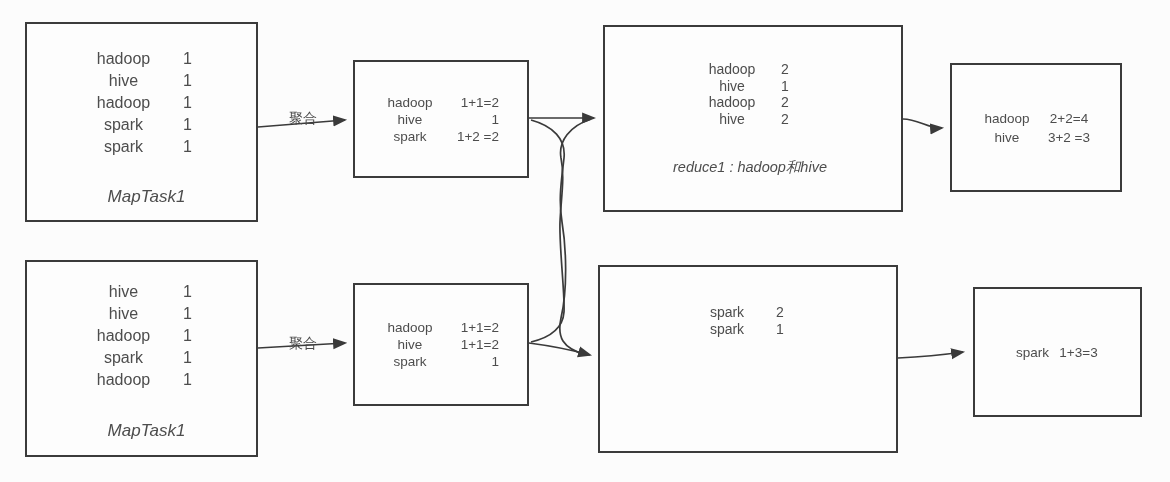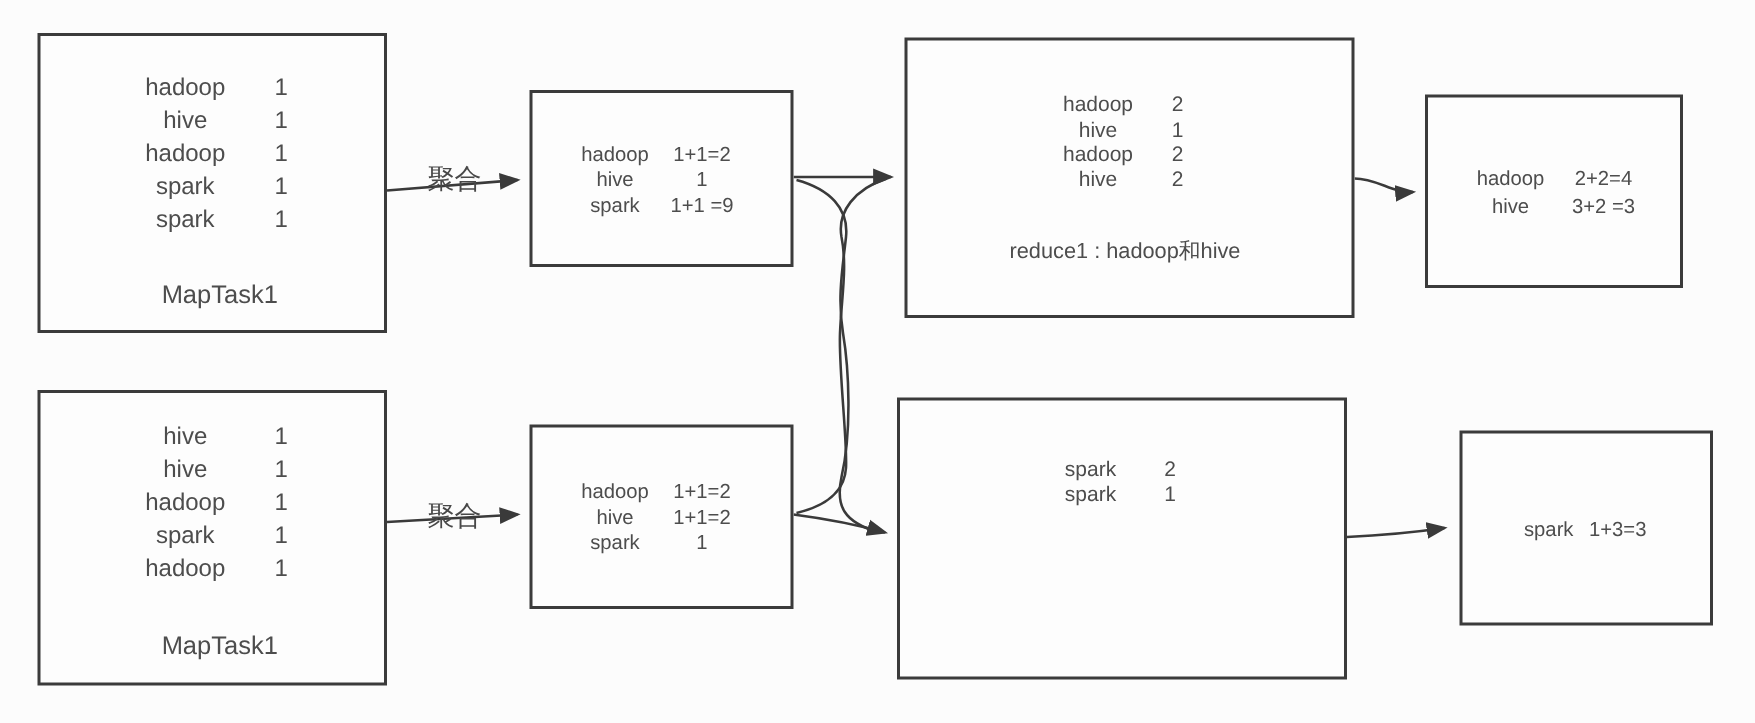--- a/index.html
+++ b/index.html
@@ -26,48 +26,48 @@
   .map .w{width:92px;}
   .map .v{width:36px;}
   .map .caption{font-size:17px;padding-left:16px;}
   .map-top .rows{margin-top:24px;}
   .map-bottom .rows{margin-top:19px;}
 
   
   .agg{display:flex;align-items:center;justify-content:center;}
   .agg .rows{font-size:13.5px;line-height:17px;}
   .agg .w{width:54px;}
-  .agg .v{width:62px;}
+  .agg .v{width:62px;text-align:right;}
 
   
   .reduce .rows{font-size:14px;line-height:16.5px;}
   .reduce .w{width:64px;}
   .reduce .v{width:42px;}
   .reduce .caption{font-size:14.5px;}
   .reduce-top .rows{margin-top:34px;}
   .reduce-bottom .rows{margin-top:37px;}
 
   
   .out{display:flex;align-items:center;justify-content:center;}
   .out .rows{font-size:13.5px;line-height:19px;}
   .out-top .w{width:66px;}
   .out-top .v{width:58px;}
   .out-bottom .w{width:42px;}
   .out-bottom .v{width:50px;}
 
   .caption{
-    position:absolute;left:0;right:6px;text-align:center;
+    position:absolute;left:0;right:6px;text-align:center;font-style:italic;
   }
   .cap-map-top{bottom:13px;}
   .cap-map-bottom{bottom:14px;}
   .cap-reduce-top{bottom:33px;}
   .cap-reduce-bottom{bottom:20px;}
 
   .edge-label{
-    position:absolute;font-size:18px;color:#484848;
+    position:absolute;font-size:14px;color:#484848;
     transform:translate(-50%,-50%);white-space:nowrap;
   }
 </style>
 </head>
 <body>
 
 <div class="stage">
 
   <svg class="wires" viewBox="0 0 1170 482">
     <defs>
@@ -148,21 +148,21 @@
         <div class="r">
           <span class="w">hadoop</span>
           <span class="v">1+1=2</span>
         </div>
         <div class="r">
           <span class="w">hive</span>
           <span class="v">1</span>
         </div>
         <div class="r">
           <span class="w">spark</span>
-          <span class="v">1+1 =9</span>
+          <span class="v">1+2 =2</span>
         </div>
       </div>
   </div>
 
   <div class="node agg" style="left:353px;top:283px;width:176px;height:123px;">
     <div class="rows">
         <div class="r">
           <span class="w">hadoop</span>
           <span class="v">1+1=2</span>
         </div>

